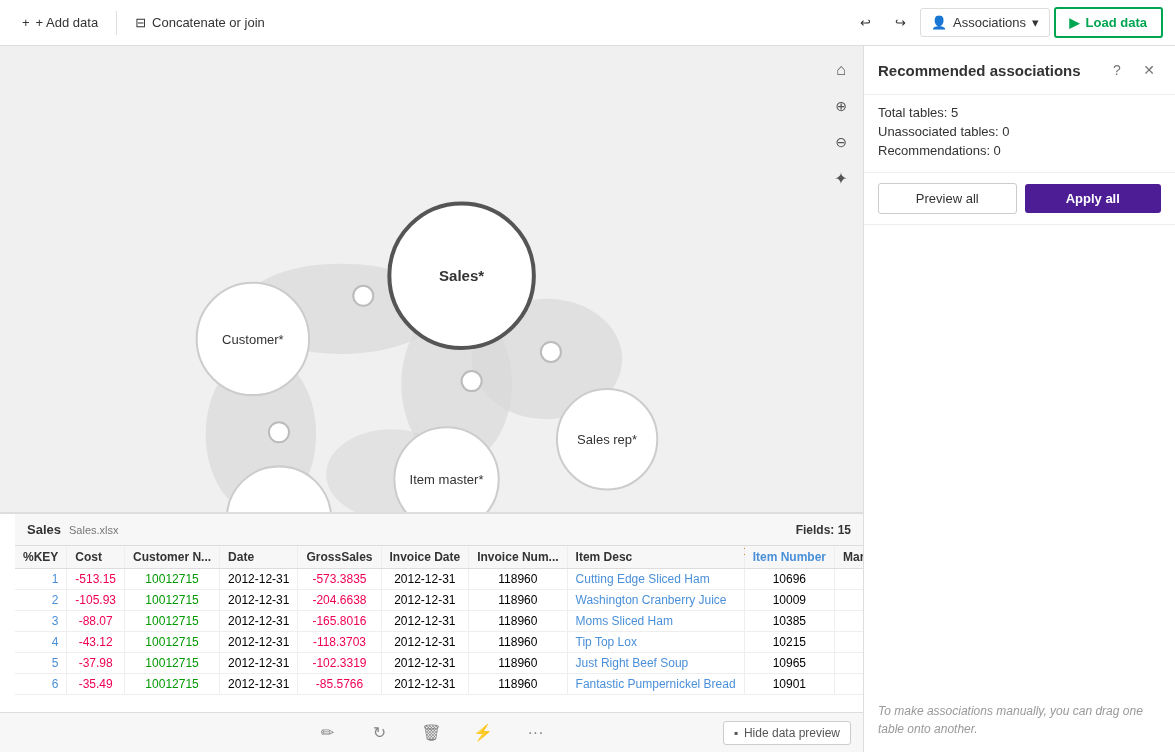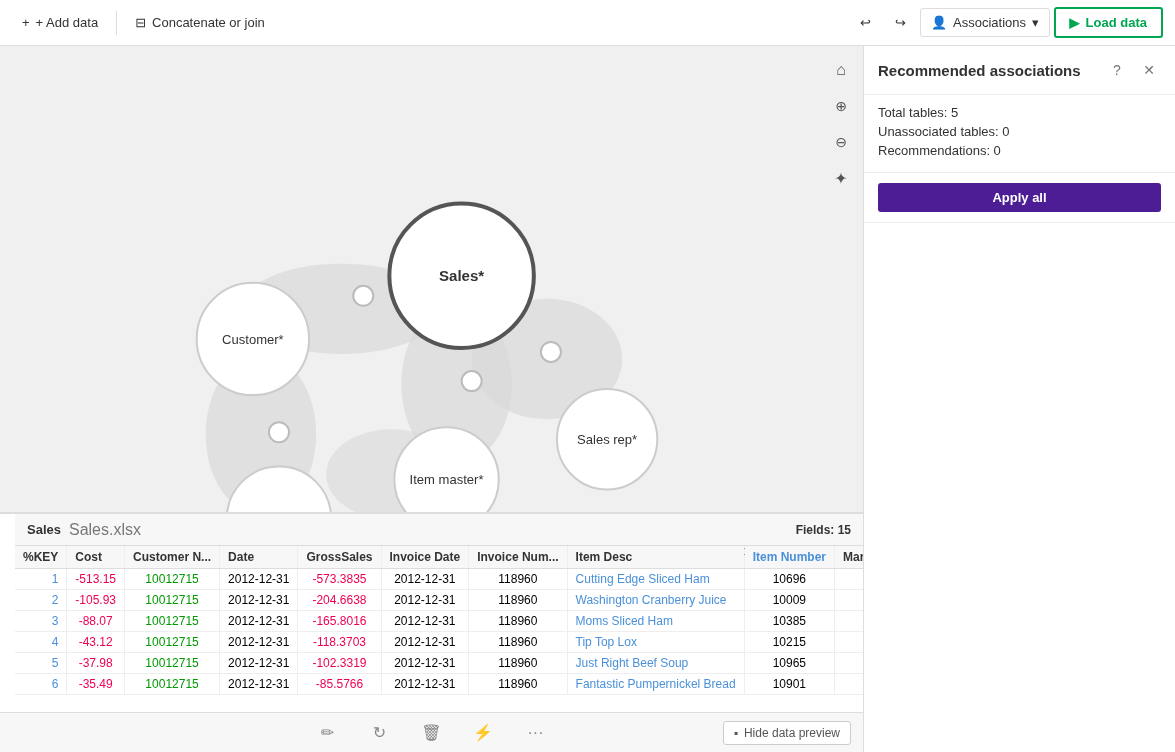--- a/index.html
+++ b/index.html
@@ -68,21 +68,21 @@
     .data-panel {
       position: absolute; bottom: 0; left: 0; right: 0; height: 240px;
       background: #fff; border-top: 2px solid #ddd; padding-left: 15px;
     }
     .data-panel-header {
       display: flex; align-items: center; height: 32px;
       padding: 0 12px; background: #f7f7f7; border-bottom: 1px solid #ddd;
       gap: 8px;
     }
     .data-panel-title { font-weight: 600; font-size: 13px; color: #333; }
-    .data-panel-subtitle { font-size: 16px; color: #777; }
+    .data-panel-subtitle { font-size: 11px; color: #777; }
     .data-panel-spacer { flex: 1; }
     .data-panel-meta { font-size: 12px; color: #555; margin-top: 42px; }
     .data-panel-fields { font-size: 12px; color: #333; font-weight: 600; }
 
     .data-table { width: 100%; border-collapse: collapse; font-size: 12px; }
     .data-table th {
       background: #f7f7f7; border-bottom: 1px solid #ddd; border-right: 1px solid #eee;
       padding: 4px 8px; text-align: left; font-weight: 600; color: #333;
       white-space: nowrap; position: sticky; top: 0;
     }
@@ -362,19 +362,25 @@
         <span>Total tables: 5</span>
       </div>
       <div class="rp-stat">
         <span>Unassociated tables: 0</span>
       </div>
       <div class="rp-stat">
         <span>Recommendations: 0</span>
       </div>
     </div>
     <div class="rp-actions">
+      <button class="preview-btn">
+        <span>Preview all</span>
+      </button>
       <button class="apply-btn">
         <span>Apply all</span>
       </button>
     </div>
+    <div class="rp-body">
+      <p class="rp-hint">To make associations manually, you can drag one table onto another.</p>
+    </div>
   </div>
 
 </div>
 
 </body></html>

